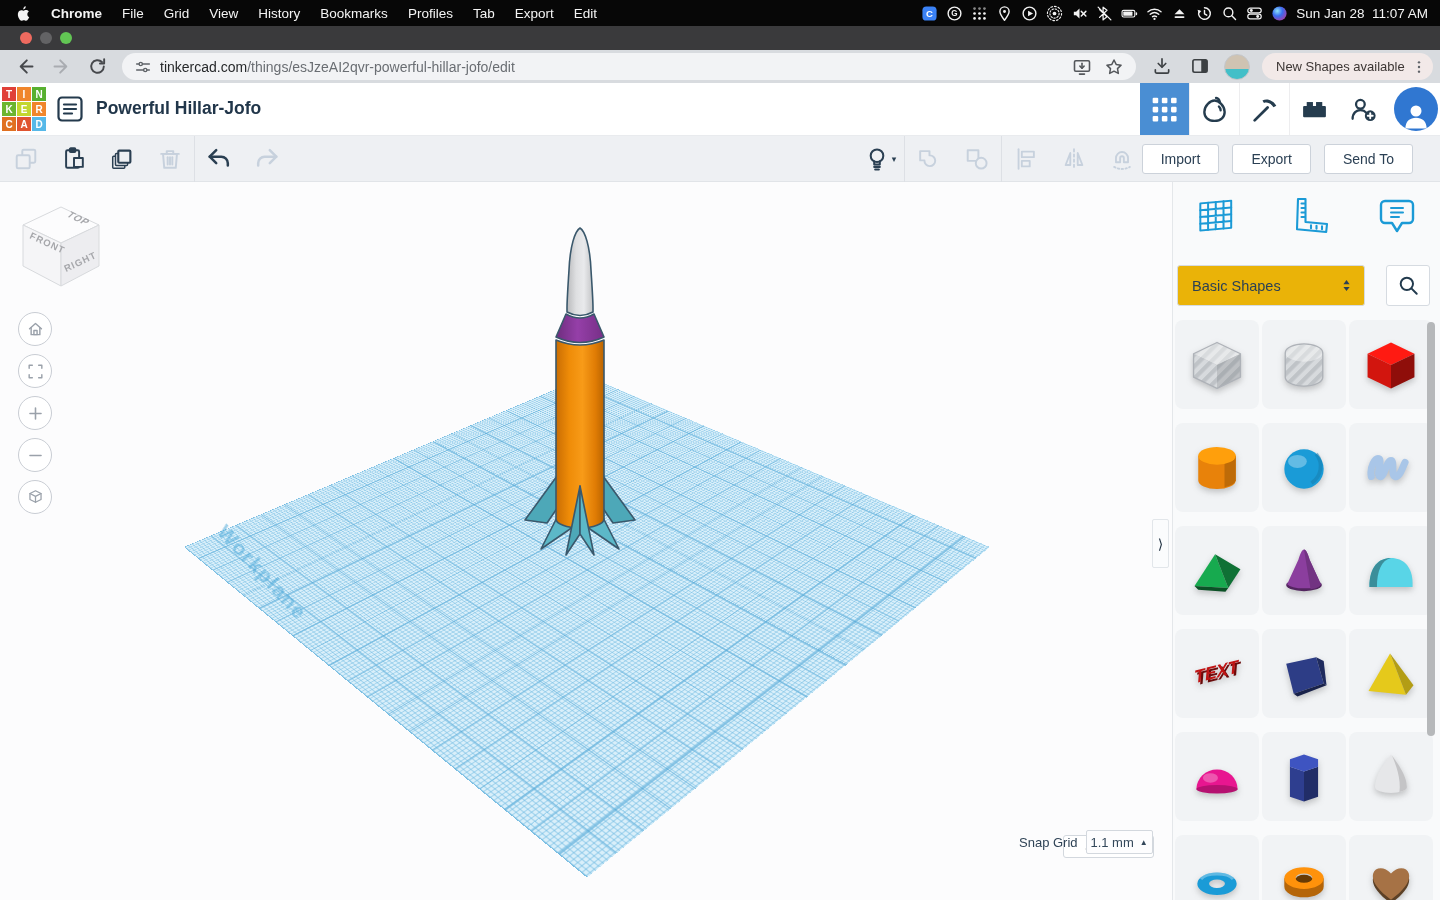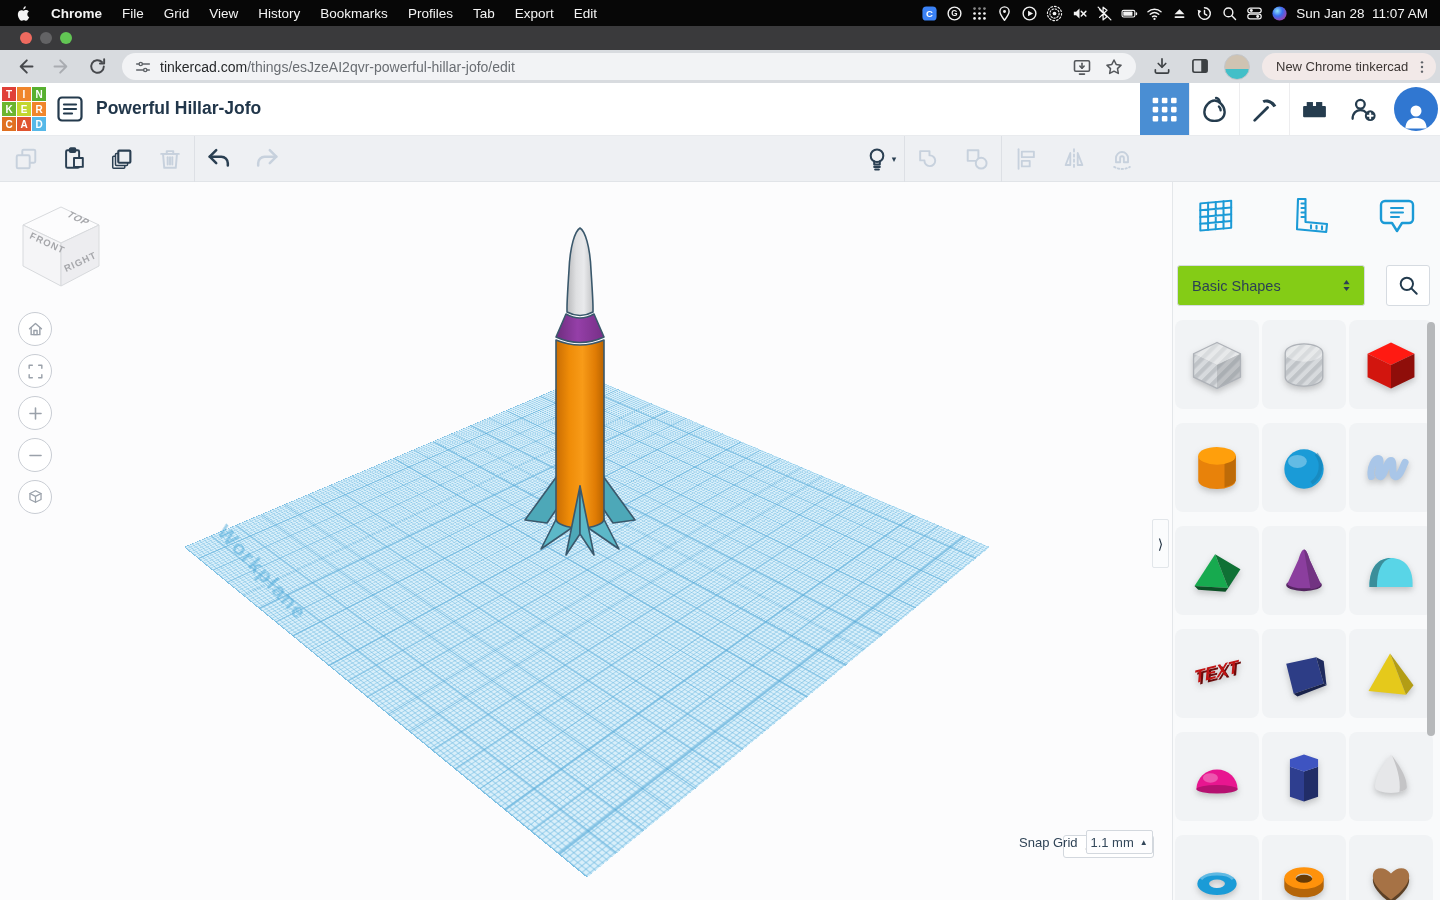--- a/index.html
+++ b/index.html
@@ -90,21 +90,21 @@
   #snap-select .car{font-size:8px;color:#33475a;}
   #collapse-handle{position:absolute;left:1152px;top:519px;width:17px;height:49px;background:#fbfcfd;
     border:1px solid #e2e6ea;border-radius:2px;color:#223344;font-size:14px;
     display:flex;align-items:center;justify-content:center;box-sizing:border-box;z-index:5;}
   
   #sidebar{position:absolute;left:1172px;top:182px;width:268px;height:718px;background:#f9fafb;
     border-left:1px solid #e4e7ea;box-sizing:border-box;overflow:hidden;}
   #panel-icons{position:absolute;left:0;top:13px;width:268px;display:flex;justify-content:space-between;padding:0 21px;box-sizing:border-box;}
   .pic{width:46px;height:42px;color:var(--accent-blue);display:flex;align-items:center;justify-content:center;}
   .pic svg{width:44px;height:40px;}
-  #cat-select{position:absolute;left:4px;top:83px;width:188px;height:41px;background:#84cc16;border:1px solid #d6dbe1;
+  #cat-select{position:absolute;left:4px;top:83px;width:188px;height:41px;background:#eab308;border:1px solid #d6dbe1;
     border-radius:3px;display:flex;align-items:center;box-sizing:border-box;padding:0 12px 0 14px;}
   #cat-select .txt{font-size:14.5px;color:#2c4154;flex:1;}
   #cat-select svg{width:11px;height:17px;color:#2c4154;}
   #shape-search{position:absolute;left:213px;top:83px;width:44px;height:41px;background:#fff;border:1px solid #d6dbe1;
     border-radius:3px;color:#223a4d;display:flex;align-items:center;justify-content:center;box-sizing:border-box;}
   #shape-search svg{width:23px;height:23px;}
   #shape-grid{position:absolute;left:2px;top:138px;width:258px;display:grid;
     grid-template-columns:repeat(3,84px);grid-auto-rows:89px;column-gap:3px;row-gap:14px;}
   .tile{background:#f1f3f5;border-radius:8px;display:flex;align-items:center;justify-content:center;}
   .tile svg{width:60px;height:60px;filter:drop-shadow(0 3px 3px rgba(60,60,60,.28));}
@@ -300,21 +300,21 @@
         <line x1="12" y1="3.5" x2="12" y2="13"></line>
         <polyline points="7.5,9 12,13.5 16.5,9"></polyline>
         <path d="M4 16.5v2.3a1.7 1.7 0 0 0 1.7 1.7h12.6a1.7 1.7 0 0 0 1.7-1.7v-2.3"></path>
       </svg></span>
   <span class="box-ic" style="left:1190px;top:6px;color:#3c4043"><svg viewBox="0 0 24 24">
         <rect x="3.5" y="4.5" width="17" height="15" rx="2" fill="none" stroke="currentColor" stroke-linecap="round" stroke-linejoin="round" stroke-width="2"></rect>
         <path d="M13.5 4.5h5a2 2 0 0 1 2 2v11a2 2 0 0 1-2 2h-5Z" fill="currentColor"></path>
       </svg></span>
   <span id="chrome-avatar"></span>
   <div id="update-pill">
-    <span>New Chrome tinkercad</span>
+    <span>New Shapes available</span>
     <span class="kebab"><svg viewBox="0 0 24 24">
           <circle cx="12" cy="5" r="1.8" fill="currentColor"></circle>
           <circle cx="12" cy="12" r="1.8" fill="currentColor"></circle>
           <circle cx="12" cy="19" r="1.8" fill="currentColor"></circle>
         </svg></span>
   </div>
 </div>
 
 <div id="appheader">
   <div id="logo">
@@ -479,20 +479,25 @@
             <line x1="14" y1="3.5" x2="14" y2="24.5" stroke-dasharray="2.5 3"></line>
           </svg>
         </span>
         <span class="tbtn disabled">
           <svg viewBox="0 0 28 28" fill="none" stroke="currentColor" stroke-linecap="round" stroke-linejoin="round" stroke-width="2">
             <path d="M7.5 13a6.5 6.5 0 0 1 13 0v4.5h-4.5V13a2 2 0 0 0-4 0v4.5H7.5Z"></path>
             <path d="M5.5 22.5q8.5 4.5 17 0" stroke-dasharray="1.6 2.6"></path>
           </svg>
         </span>
       </span>
+  </div>
+  <div id="iobtns">
+    <span class="pillbtn">Import</span>
+    <span class="pillbtn">Export</span>
+    <span class="pillbtn">Send To</span>
   </div>
 </div>
 
 <div id="canvas">
   <div id="plane"></div>
   <span id="wp-label">Workplane</span>
 
   <svg id="rocket" viewBox="0 0 200 340">
     <defs>
       <linearGradient id="bodyG" x1="0" y1="0" x2="1" y2="0">

